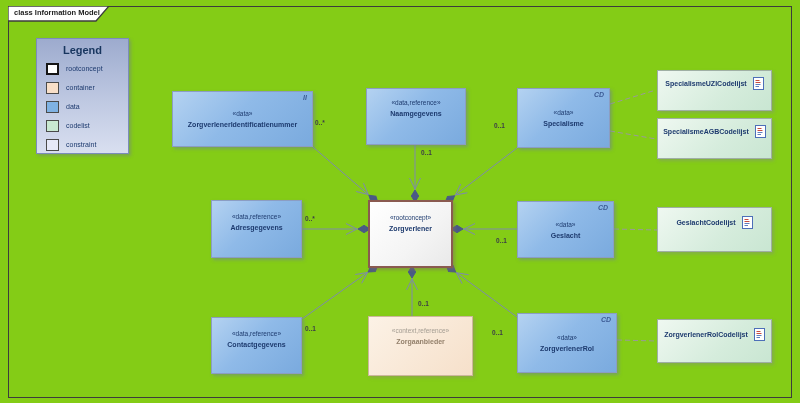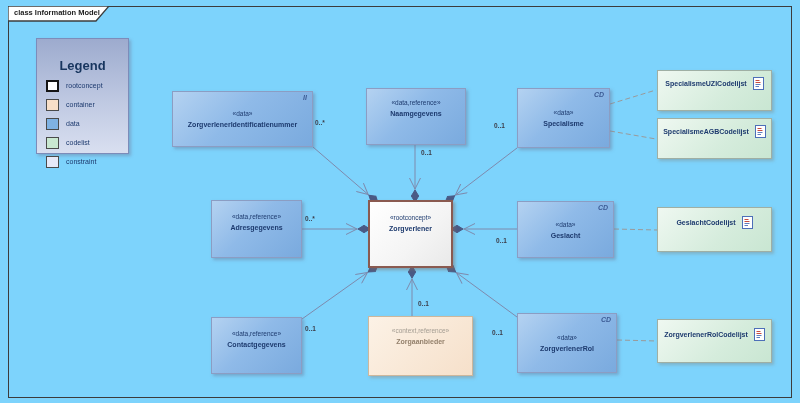--- a/index.html
+++ b/index.html
@@ -1,28 +1,28 @@
 <!DOCTYPE html>
 <html><head>
 <meta charset="utf-8">
 <style>
   html,body{margin:0;padding:0;background:#fff;width:800px;height:403px;overflow:hidden;
     font-family:"Liberation Sans",sans-serif;}
-  #stage{position:relative;width:800px;height:403px;background:#7dd3fc;}
+  #stage{position:relative;width:800px;height:403px;background:#84cc16;}
 
   
   .frame{position:absolute;left:8px;top:6px;width:782px;height:390px;border:1.5px solid #3c3c3c;}
   .frame-tab{position:absolute;left:8px;top:6px;width:104px;height:16px;}
   .frame-tab-label{position:absolute;left:14px;top:8px;font-size:7.5px;font-weight:bold;color:#222;}
 
   
   .legend{position:absolute;left:36px;top:38px;width:91px;height:114px;
     background:linear-gradient(180deg,#9dabce 0%,#bfc9e2 55%,#d9dff0 100%);
     border:1px solid #7c8cba;box-shadow:2px 2px 3px rgba(110,120,150,.45);}
-  .legend-title{text-align:center;font-size:13px;font-weight:bold;color:#17355e;margin-top:19px;}
+  .legend-title{text-align:center;font-size:11px;font-weight:bold;color:#17355e;margin-top:5px;}
   .legend-item{display:flex;align-items:center;gap:7px;margin:6px 0 0 9px;height:13px;}
   .swatch{width:13px;height:12px;border:1px solid #4a4a4a;box-sizing:border-box;}
   .swatch.root{background:#ffffff;border:2px solid #151515;}
   .swatch.container{background:#f8dfc8;}
   .swatch.data{background:#7fb2e3;}
   .swatch.codelist{background:#c9e8d1;}
   .swatch.constraint{background:#e6e9f8;}
   .legend-label{font-size:7px;color:#1d3a6e;}
 
   

